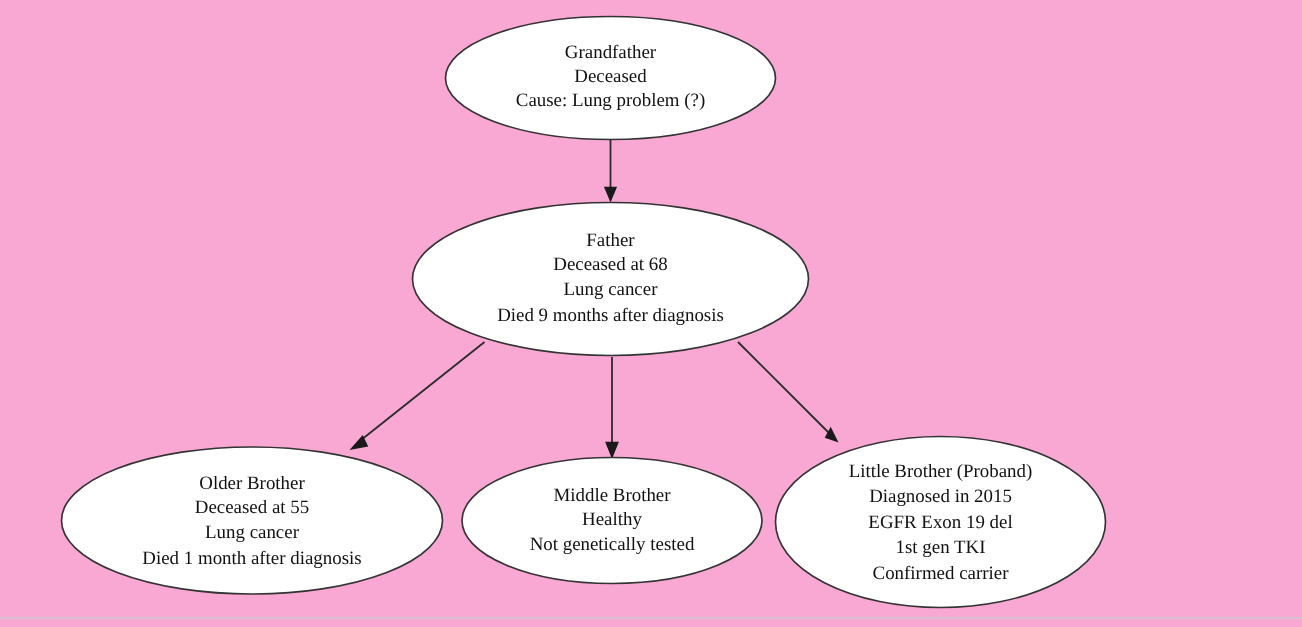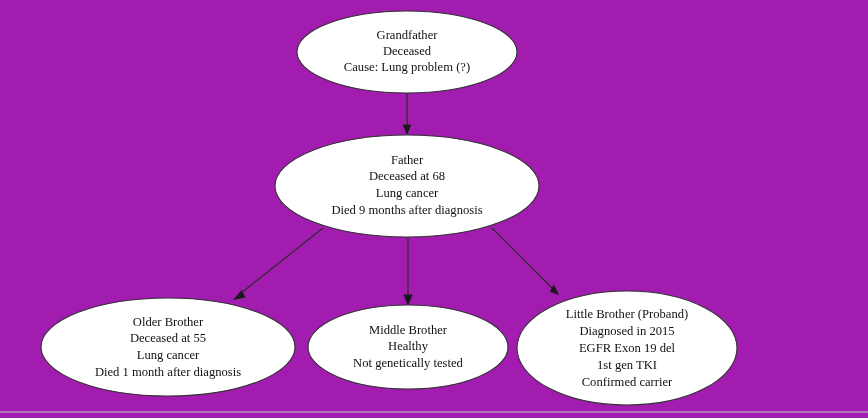--- a/index.html
+++ b/index.html
@@ -5,21 +5,21 @@
 <style>
   html, body {
     margin: 0;
     padding: 0;
     background: #ffffff;
   }
   #diagram-root {
     position: relative;
     width: 868px;
     height: 418px;
-    background: #a21caf;
+    background: #f9a8d4;
     overflow: hidden;
     font-family: "Liberation Serif", "DejaVu Serif", serif;
   }
   #pedigree-svg {
     position: absolute;
     top: 0;
     left: 0;
     width: 868px;
     height: 418px;
     display: block;

